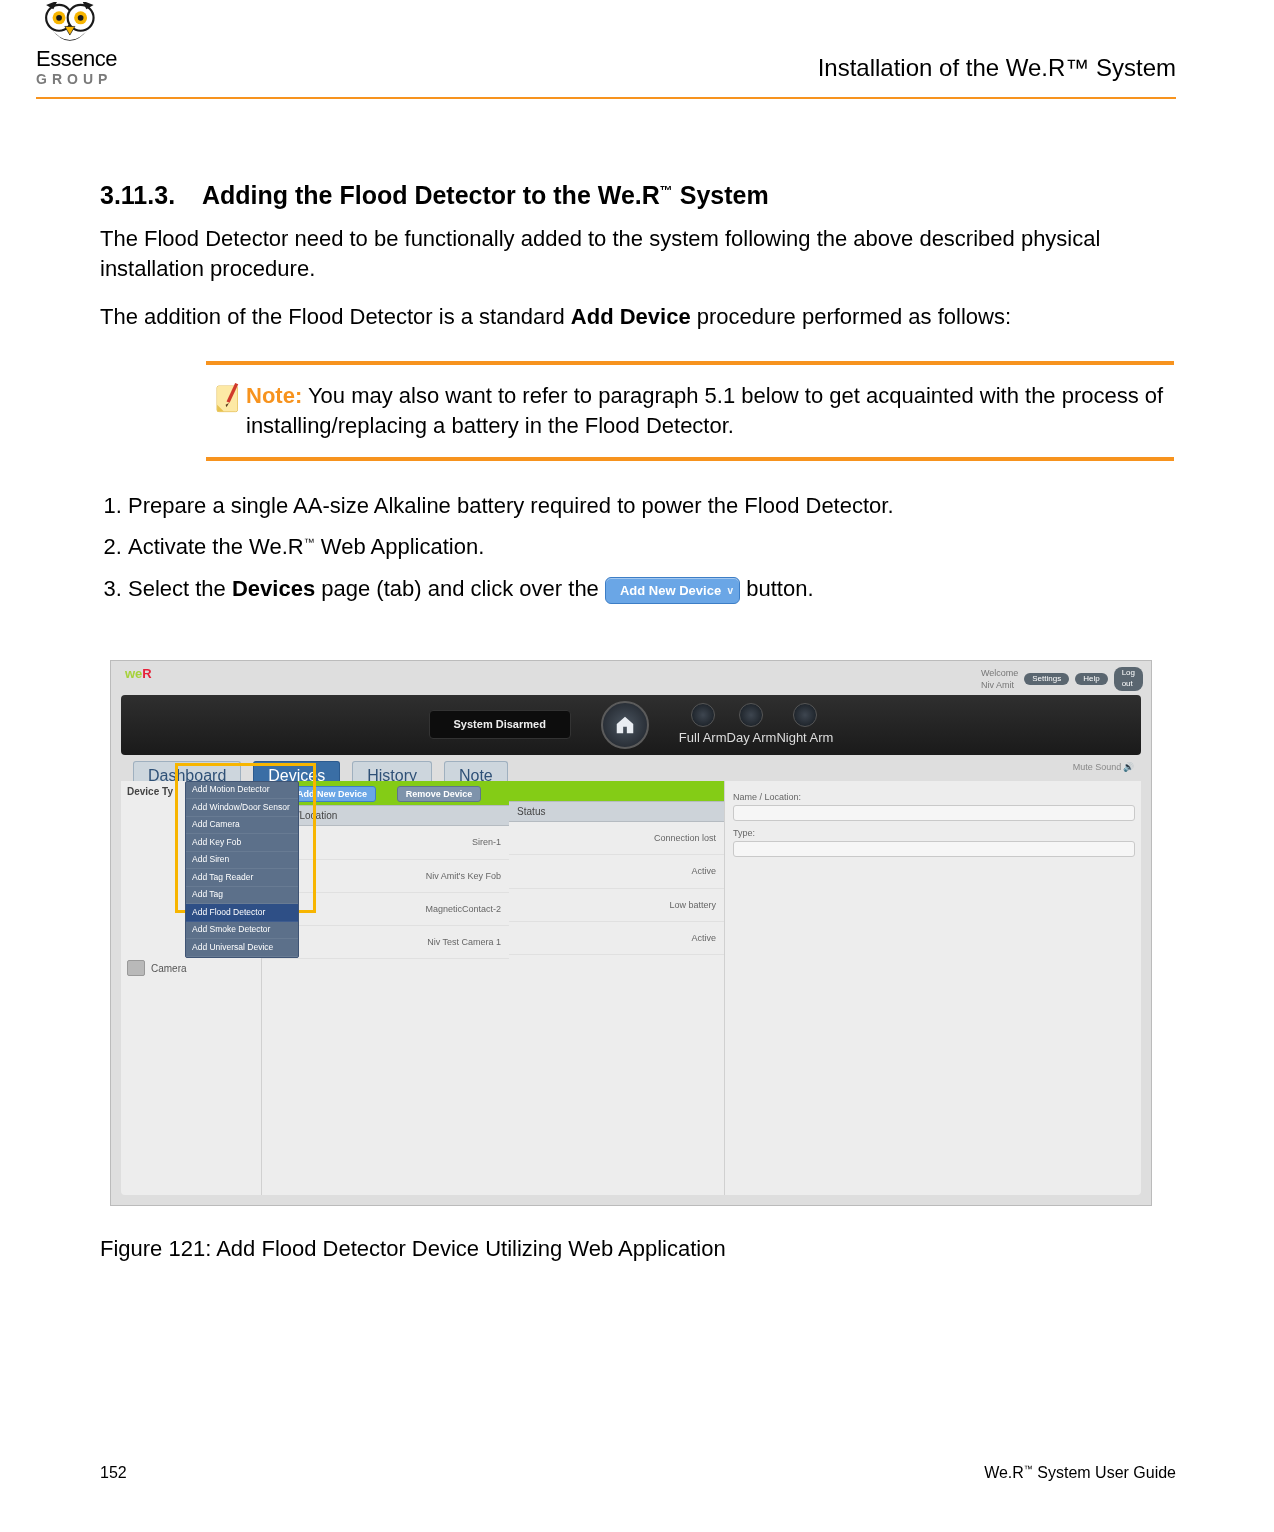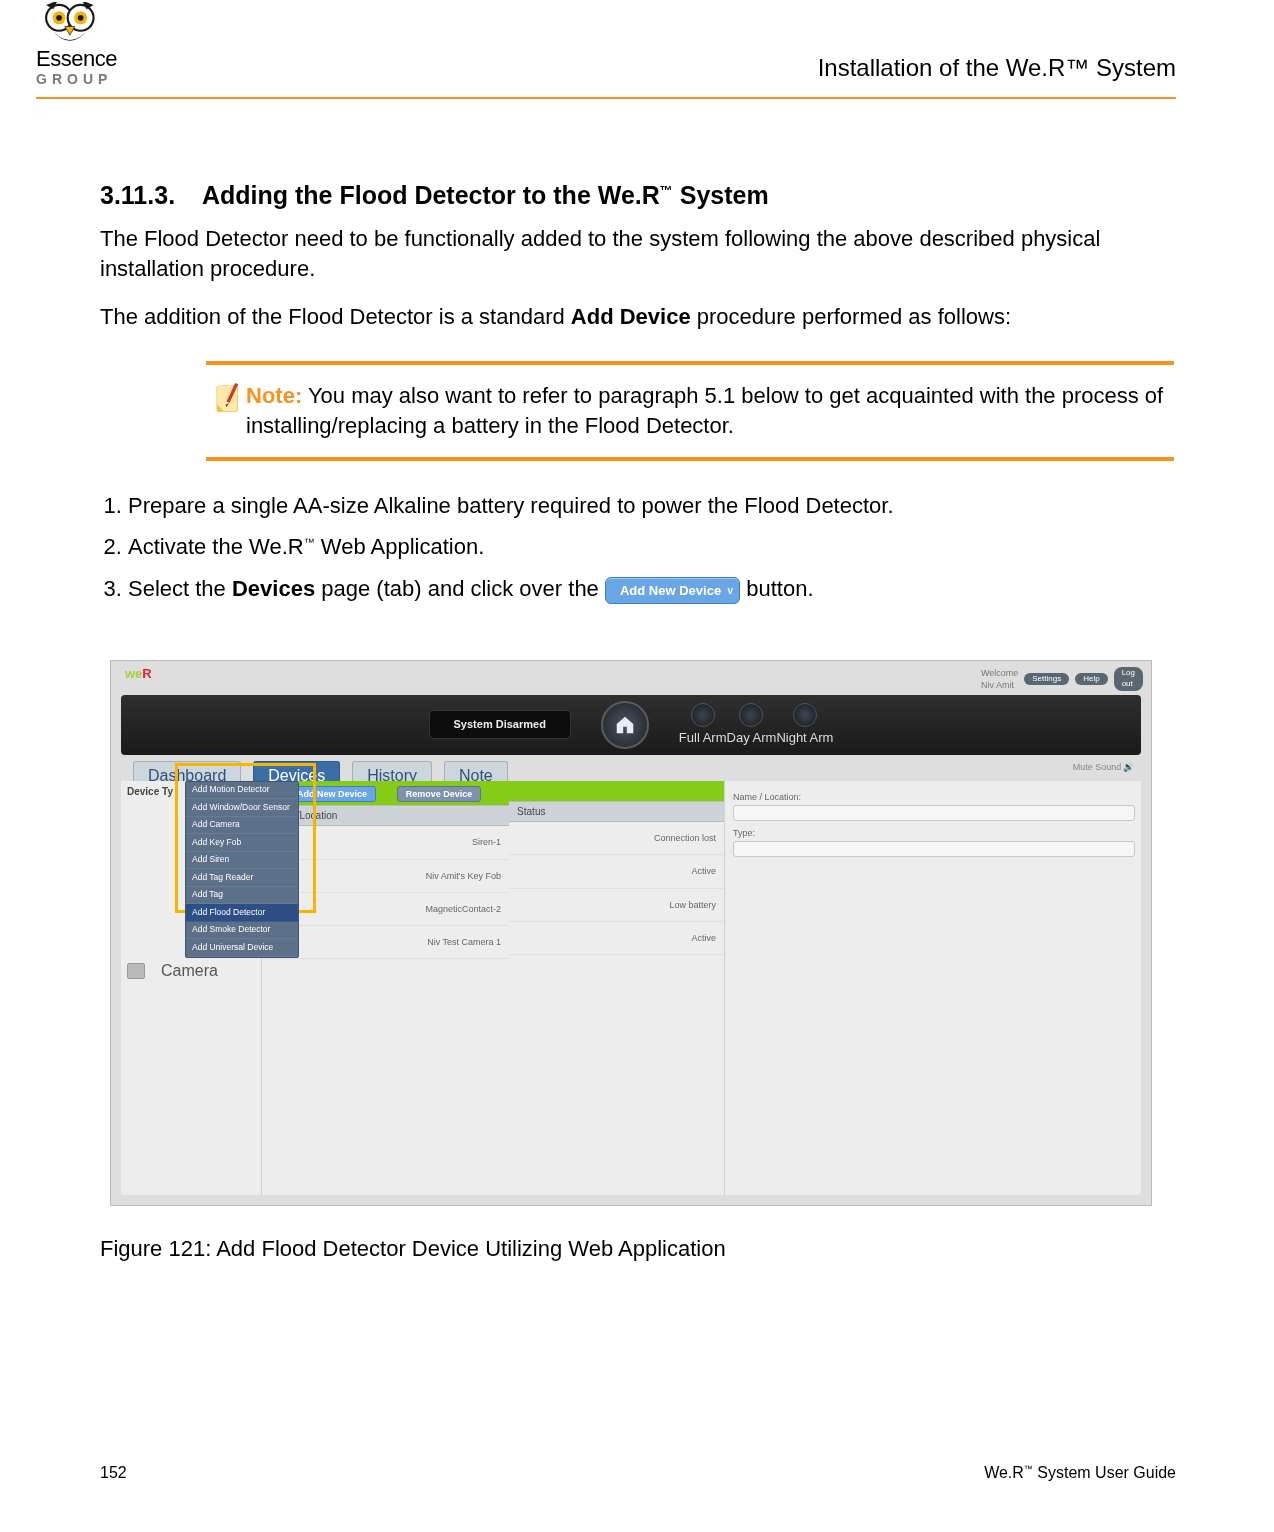--- a/index.html
+++ b/index.html
@@ -172,21 +172,21 @@
   }
   .ss-body {
     position: absolute; top: 120px; left: 10px; right: 10px; bottom: 10px;
     background: #ededed; border-radius: 0 0 4px 4px;
     display: flex;
   }
   .ss-left {
     width: 140px; flex: 0 0 140px;
   }
   .dev-ty { padding: 4px 0 2px 6px; font-size: 10px; color: #444; font-weight:700;}
-  .dev-row { padding: 30px 0 0 6px; font-size: 16px; color:#555; display:flex; align-items:center; gap:16px;}
+  .dev-row { padding: 30px 0 0 6px; font-size: 10px; color:#555; display:flex; align-items:center; gap:6px;}
   .dev-ic { width:16px;height:14px;background:#b9b9b9;border:1px solid #999;border-radius:2px;}
   .ss-dd {
     position:absolute; top: 0; left: 64px; width: 112px;
     background:#5c708a; border:1px solid #3f5474; border-radius:2px; z-index:5;
     font-size:8.5px; color:#fff;
   }
   .ss-dd .dd-item{ padding:2.5px 6px; border-bottom:1px solid rgba(255,255,255,.08); white-space:nowrap;}
   .ss-dd .dd-item.sel{ background:#2e4f86; }
   .ss-mid {
     flex: 1; display:flex; border-left:1px solid #d0d0d0; border-right:1px solid #d0d0d0;

